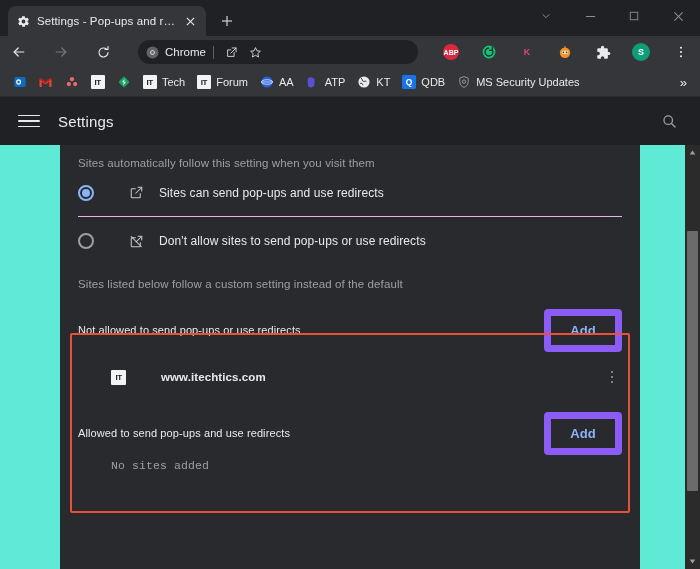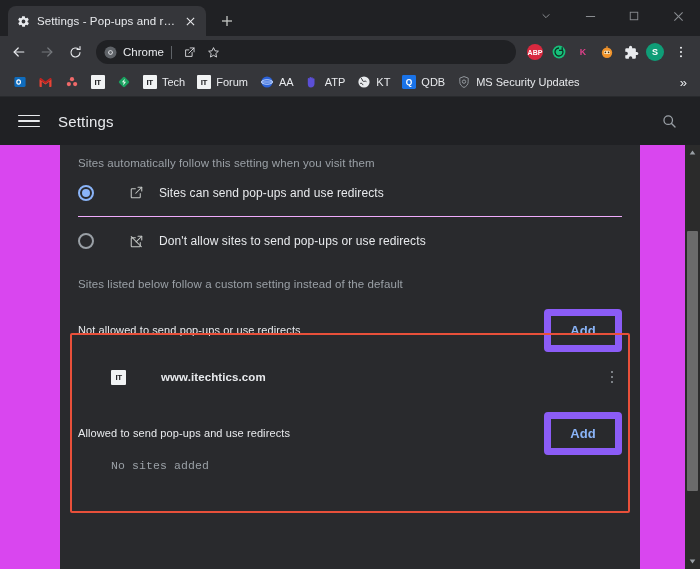--- a/index.html
+++ b/index.html
@@ -31,21 +31,21 @@
   .newtab {
     width:26px; height:26px; margin-left:8px; margin-bottom:2px;
     display:flex; align-items:center; justify-content:center; border-radius:50%;
   }
   .wincontrols { position:absolute; right:0; top:0; height:32px; display:flex; }
   .wc { width:44px; height:32px; display:flex; align-items:center; justify-content:center; }
 
   
   .toolbar {
     position:absolute; left:0; top:36px; width:700px; height:32px;
-    background:#35363a; display:flex; align-items:center; padding:0 6px; gap:2px;
+    background:#35363a; display:flex; align-items:center; padding:0 6px; gap:16px;
   }
   .tbtn { width:26px; height:26px; display:flex; align-items:center; justify-content:center; border-radius:50%; flex:0 0 26px; }
   .omnibox {
     flex:1 1 auto; height:24px; background:#202124; border-radius:13px;
     display:flex; align-items:center; padding:0 4px 0 8px; margin:0 6px; gap:7px;
     min-width:0;
   }
   .omni-chip { display:flex; align-items:center; gap:6px; flex:0 0 auto; }
   .omni-chip-label { font-size:11.5px; color:#e8eaed; }
   .omni-sep { width:1px; height:13px; background:#5f6368; flex:0 0 1px; }
@@ -75,21 +75,21 @@
     background:#202124; display:flex; align-items:center; padding:0 18px;
   }
   .hamburger { width:22px; height:22px; display:flex; flex-direction:column; justify-content:center; gap:4px; flex:0 0 22px; }
   .hamburger i { display:block; height:1.6px; background:#e8eaed; border-radius:1px; }
   .settings-title { font-size:15px; color:#e8eaed; margin-left:18px; letter-spacing:.2px; }
   .header-search { margin-left:auto; width:26px; height:26px; display:flex; align-items:center; justify-content:center; }
 
   
   .content-area {
     position:absolute; left:0; top:145px; width:700px; height:424px;
-    background:#d946ef; overflow:hidden;
+    background:#5eead4; overflow:hidden;
   }
   .card {
     position:absolute; left:60px; top:0; width:580px; height:424px;
     background:#292a2d;
   }
 
   .hint { font-size:11.5px; color:#9aa0a6; padding:12px 0 0 18px; letter-spacing:.1px; }
 
   .radio-row {
     display:flex; align-items:center; height:48px; margin:0 18px;

